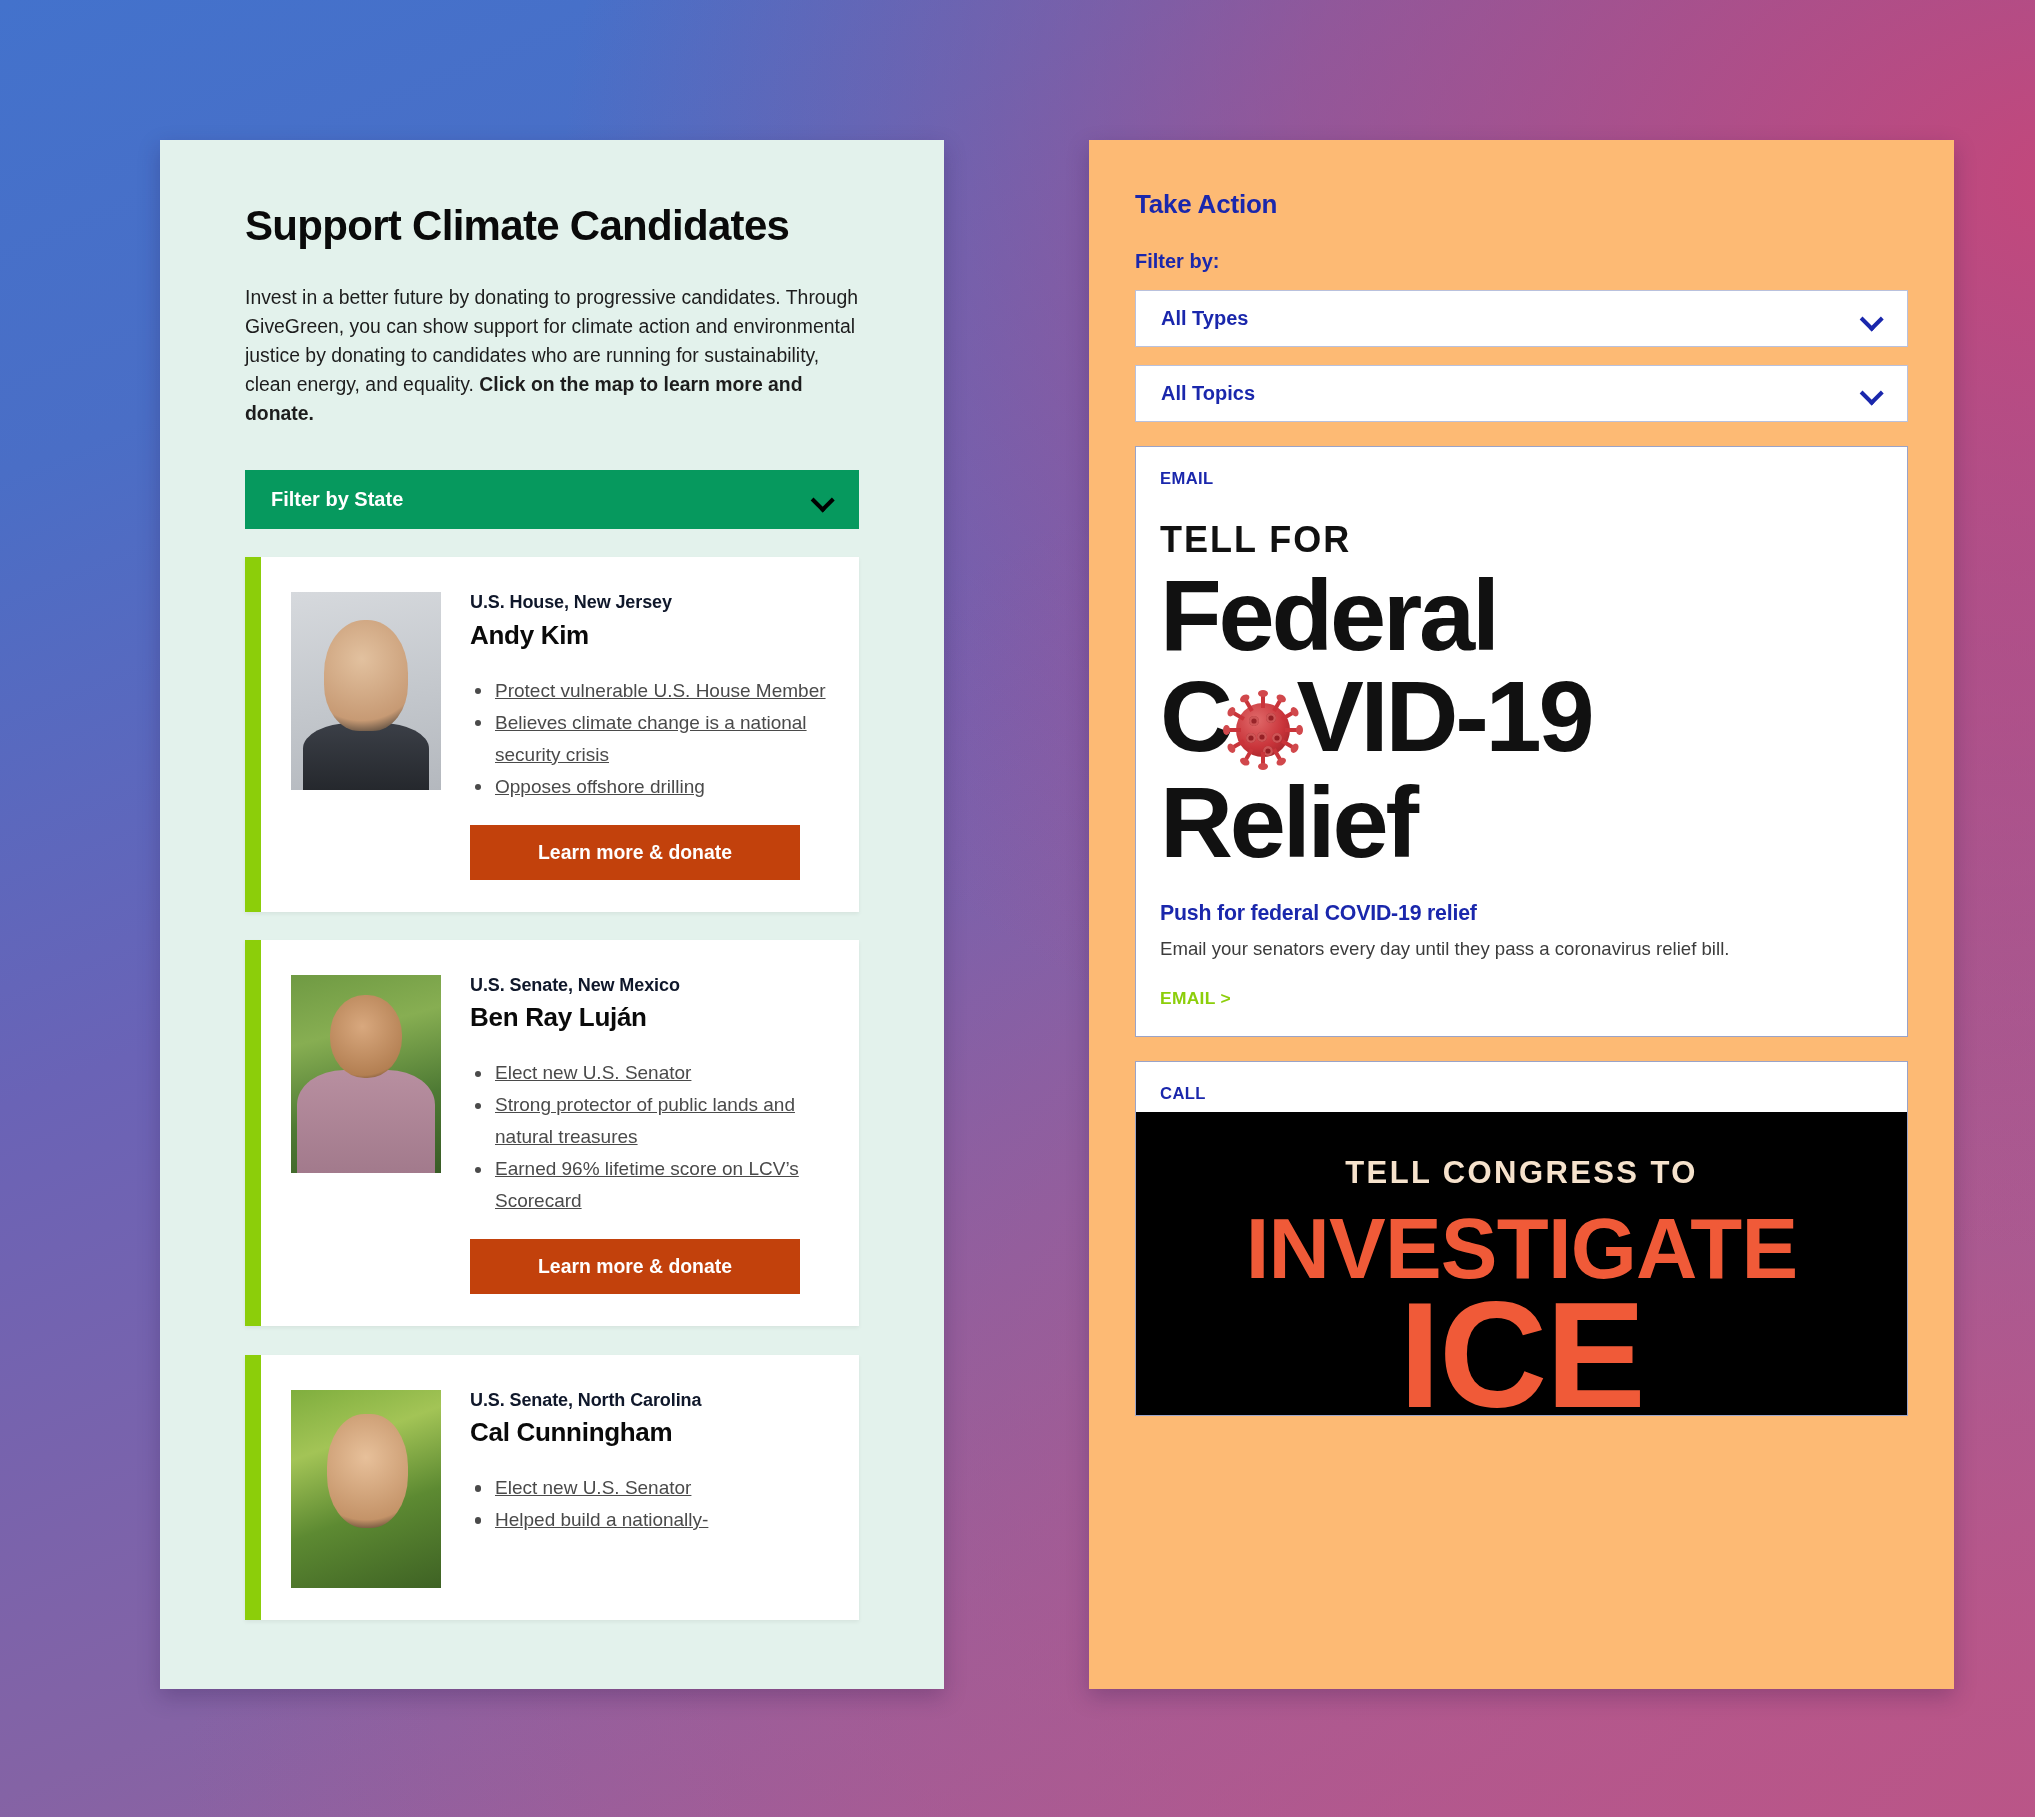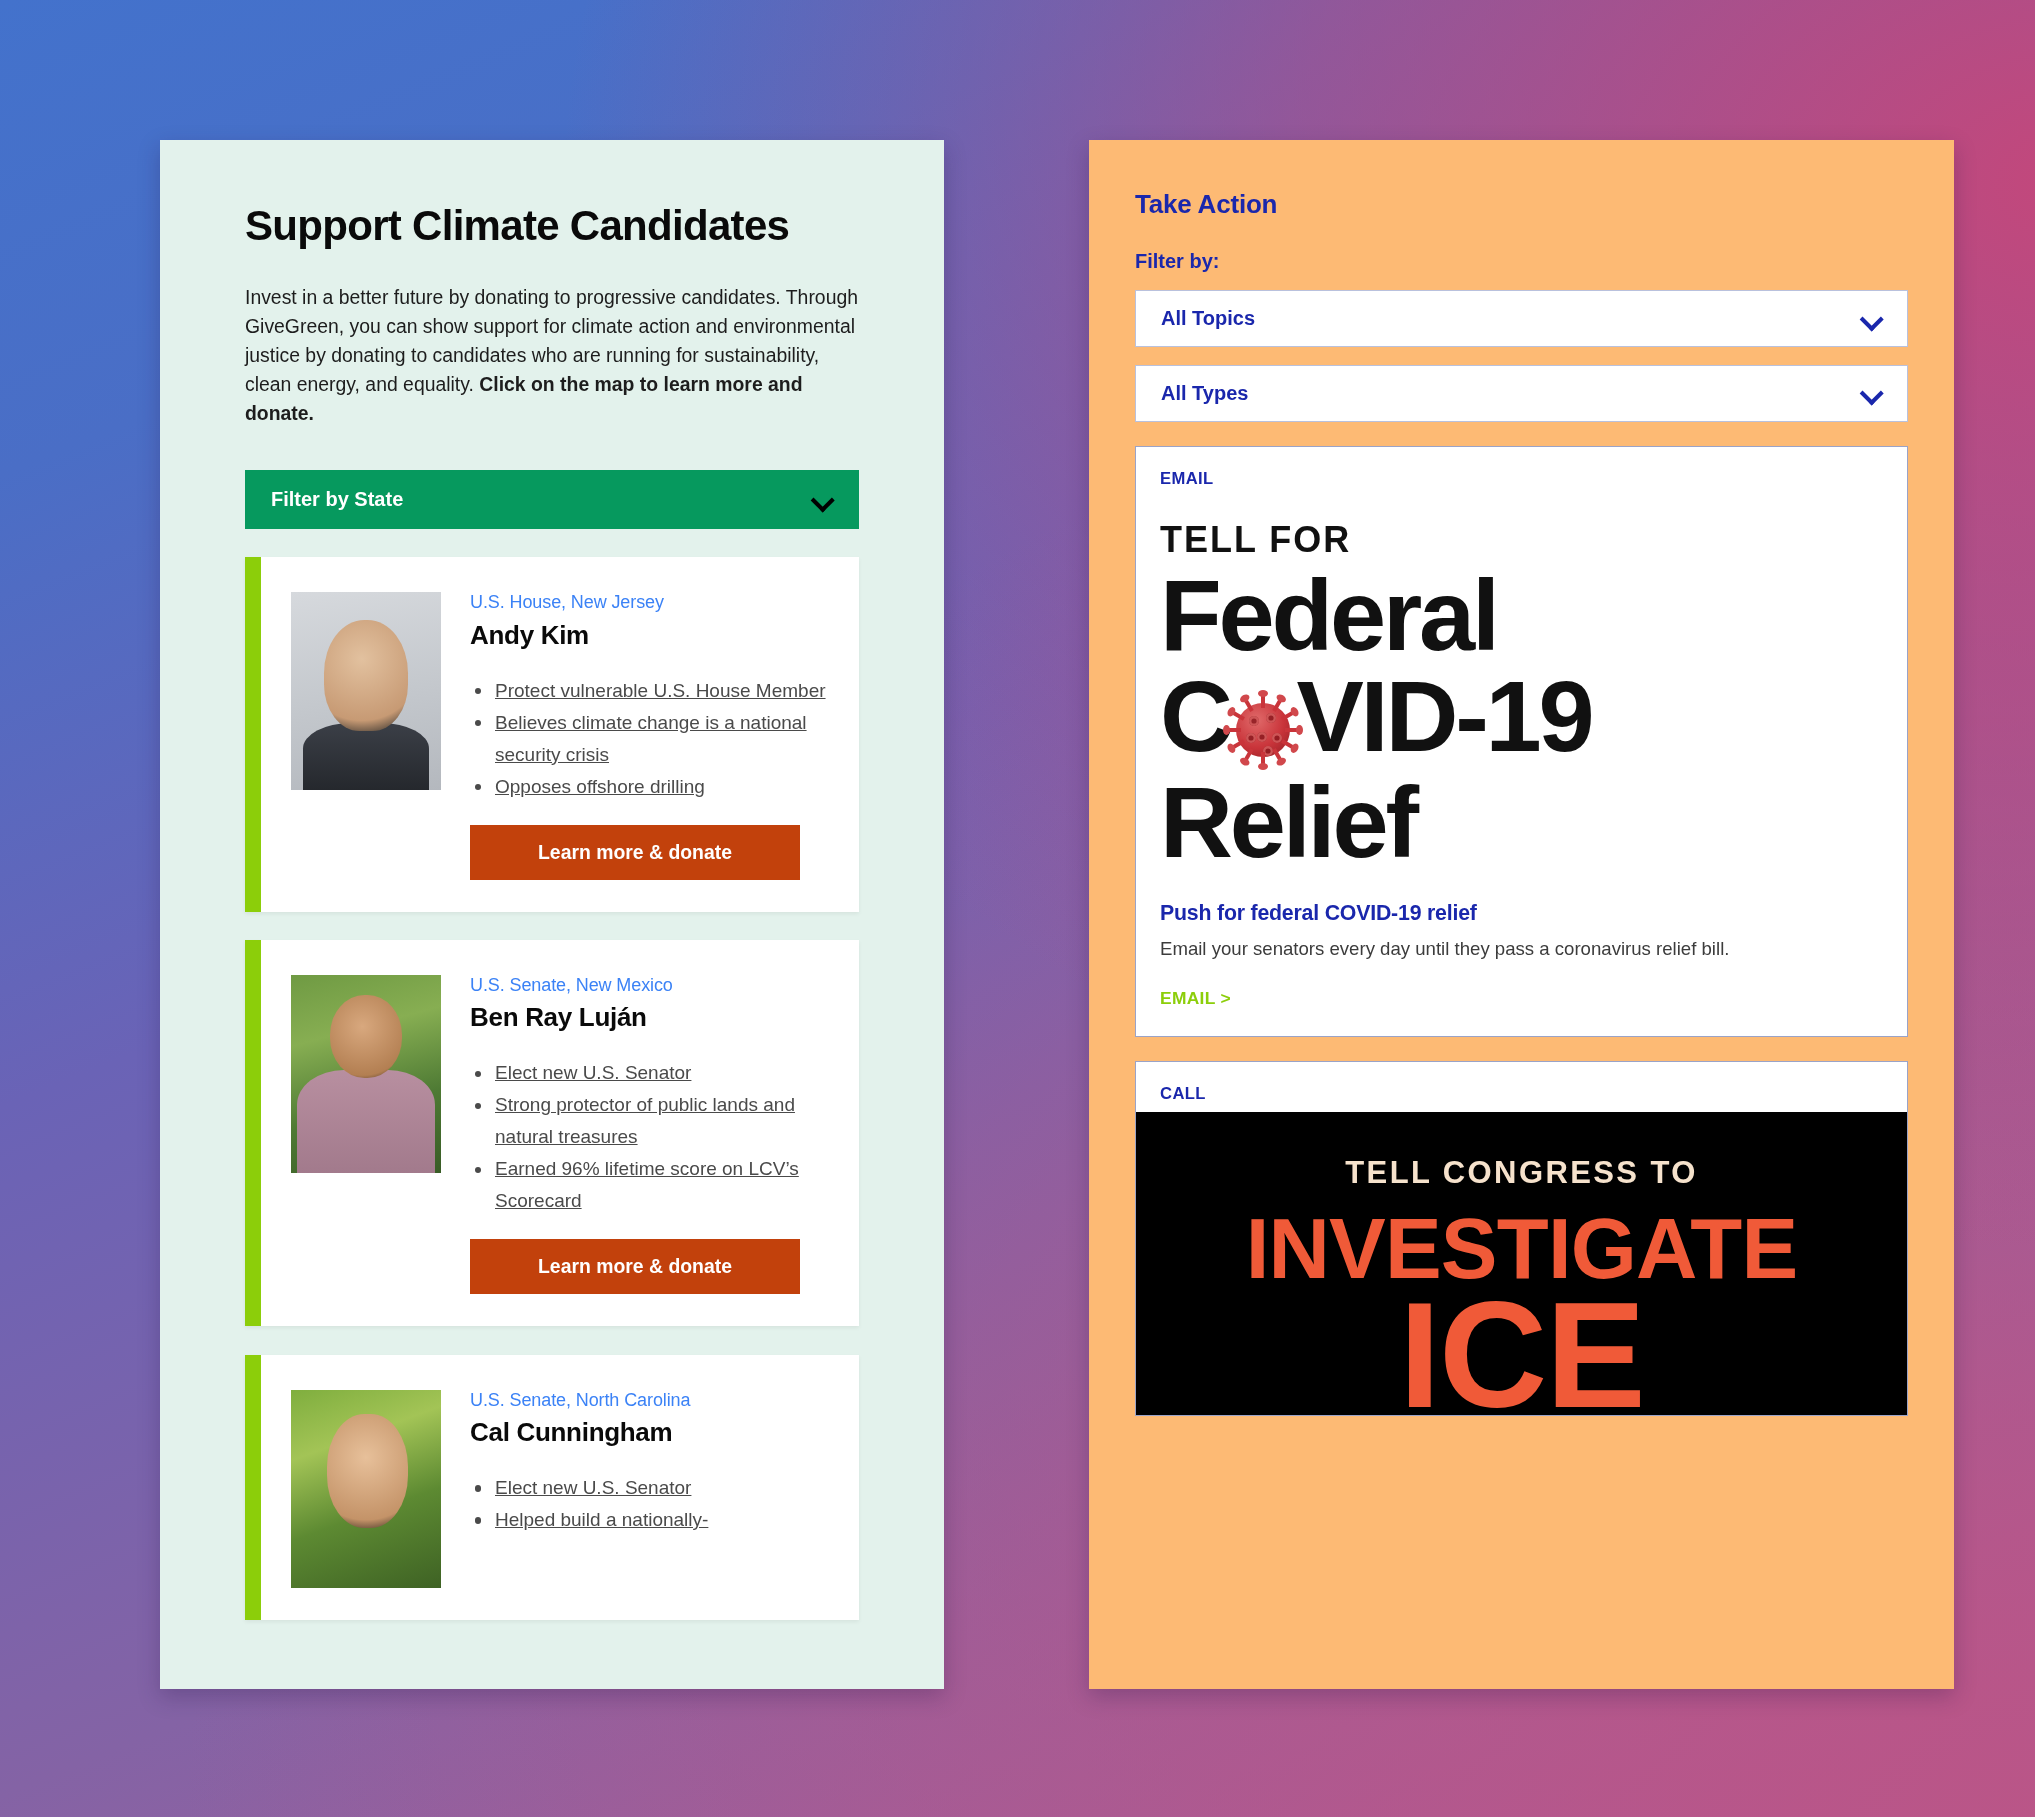--- a/index.html
+++ b/index.html
@@ -116,23 +116,23 @@
     flex: 0 0 150px;
     background: #c9ccd1;
     overflow: hidden;
   }
   .cand-body {
     margin-left: 29px;
     padding-right: 30px;
     flex: 1 1 auto;
   }
   .cand-office {
-    color: #3b82f6;
+    color: #0f172a;
     font-size: 18px;
-    font-weight: 400;
+    font-weight: 700;
     letter-spacing: -0.1px;
   }
   .cand-name {
     margin-top: 6.3px;
     font-size: 26px;
     font-weight: 700;
     color: #0a0a0a;
     letter-spacing: -0.3px;
   }
   .cand-bullets {
@@ -411,26 +411,26 @@
   </div>
 </div>
 
 <div class="panel" id="right-panel">
   <div class="right-inner">
 
     <h2 id="take-action-title">Take Action</h2>
     <div id="filter-by-label">Filter by:</div>
 
     <div class="select-box">
+      <span class="sel-value">All Types</span>
+      <span class="chev"></span>
+    </div>
+
+    <div class="select-box">
       <span class="sel-value">All Topics</span>
-      <span class="chev"></span>
-    </div>
-
-    <div class="select-box">
-      <span class="sel-value">All Types</span>
       <span class="chev"></span>
     </div>
 
     <div class="action-card">
       <div class="action-kicker">EMAIL</div>
 
       <div class="covid-graphic">
         <div class="covid-line-small">TELL FOR</div>
         <div class="covid-line-big">Federal</div>
         <div class="covid-line-big covid-mid"><span>C</span><span class="virus"><span class="body"></span><span class="dot" style="left:24px;top:24px"></span><span class="dot" style="left:41px;top:20.5px"></span><span class="dot" style="left:32px;top:40px"></span><span class="dot" style="left:47px;top:41px"></span><span class="dot" style="left:20.5px;top:41px"></span><span class="dot" style="left:38px;top:54px"></span><span class="spike" style="transform:rotate(0deg)"></span><span class="spike" style="transform:rotate(30deg)"></span><span class="spike" style="transform:rotate(60deg)"></span><span class="spike" style="transform:rotate(90deg)"></span><span class="spike" style="transform:rotate(120deg)"></span><span class="spike" style="transform:rotate(150deg)"></span><span class="spike" style="transform:rotate(180deg)"></span><span class="spike" style="transform:rotate(210deg)"></span><span class="spike" style="transform:rotate(240deg)"></span><span class="spike" style="transform:rotate(270deg)"></span><span class="spike" style="transform:rotate(300deg)"></span><span class="spike" style="transform:rotate(330deg)"></span></span><span>VID-19</span></div>

